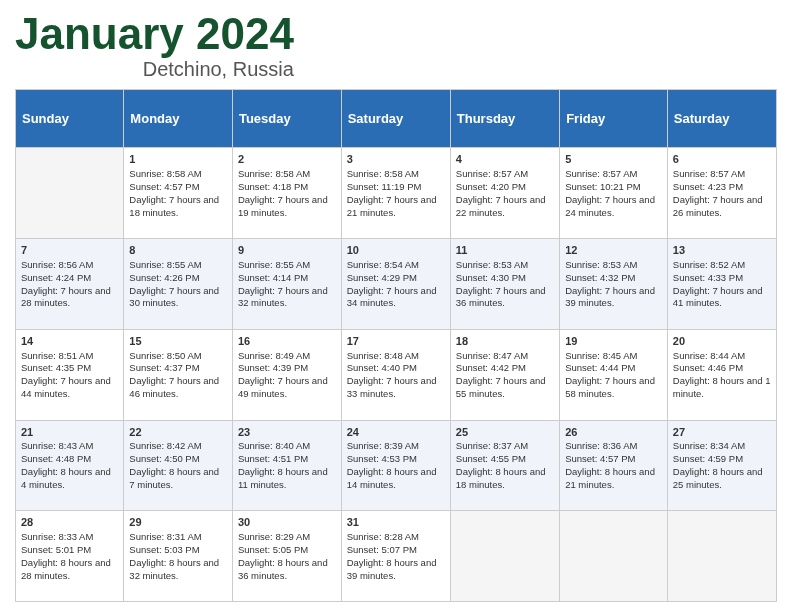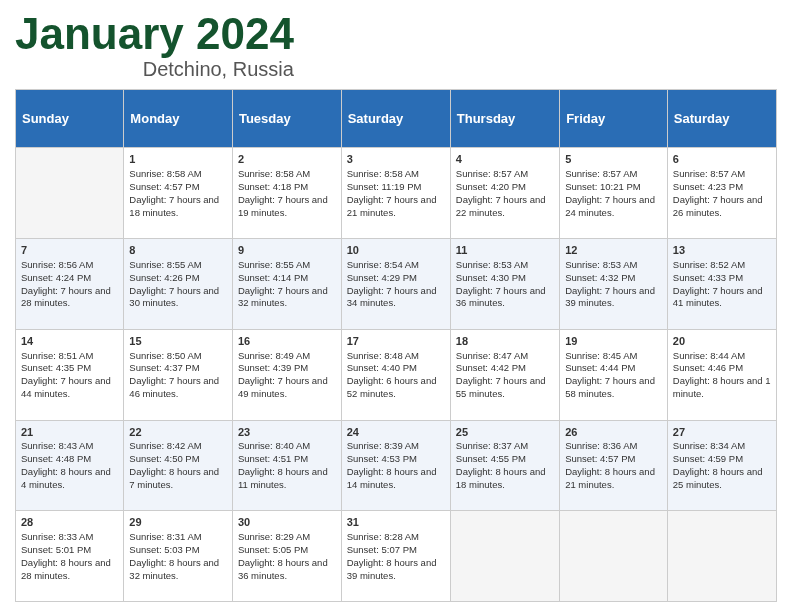--- a/index.html
+++ b/index.html
@@ -137,21 +137,21 @@
           <td><span class="day-num">9</span><span>Sunrise: 8:55 AM</span><br><span>Sunset: 4:14 PM</span><br><span>Daylight: 7 hours and 32 minutes.</span></td>
           <td><span class="day-num">10</span><span>Sunrise: 8:54 AM</span><br><span>Sunset: 4:29 PM</span><br><span>Daylight: 7 hours and 34 minutes.</span></td>
           <td><span class="day-num">11</span><span>Sunrise: 8:53 AM</span><br><span>Sunset: 4:30 PM</span><br><span>Daylight: 7 hours and 36 minutes.</span></td>
           <td><span class="day-num">12</span><span>Sunrise: 8:53 AM</span><br><span>Sunset: 4:32 PM</span><br><span>Daylight: 7 hours and 39 minutes.</span></td>
           <td><span class="day-num">13</span><span>Sunrise: 8:52 AM</span><br><span>Sunset: 4:33 PM</span><br><span>Daylight: 7 hours and 41 minutes.</span></td>
         </tr>
         <tr>
           <td><span class="day-num">14</span><span>Sunrise: 8:51 AM</span><br><span>Sunset: 4:35 PM</span><br><span>Daylight: 7 hours and 44 minutes.</span></td>
           <td><span class="day-num">15</span><span>Sunrise: 8:50 AM</span><br><span>Sunset: 4:37 PM</span><br><span>Daylight: 7 hours and 46 minutes.</span></td>
           <td><span class="day-num">16</span><span>Sunrise: 8:49 AM</span><br><span>Sunset: 4:39 PM</span><br><span>Daylight: 7 hours and 49 minutes.</span></td>
-          <td><span class="day-num">17</span><span>Sunrise: 8:48 AM</span><br><span>Sunset: 4:40 PM</span><br><span>Daylight: 6 hours and 52 minutes.</span></td>
+          <td><span class="day-num">17</span><span>Sunrise: 8:48 AM</span><br><span>Sunset: 4:40 PM</span><br><span>Daylight: 7 hours and 33 minutes.</span></td>
           <td><span class="day-num">18</span><span>Sunrise: 8:47 AM</span><br><span>Sunset: 4:42 PM</span><br><span>Daylight: 7 hours and 55 minutes.</span></td>
           <td><span class="day-num">19</span><span>Sunrise: 8:45 AM</span><br><span>Sunset: 4:44 PM</span><br><span>Daylight: 7 hours and 58 minutes.</span></td>
           <td><span class="day-num">20</span><span>Sunrise: 8:44 AM</span><br><span>Sunset: 4:46 PM</span><br><span>Daylight: 8 hours and 1 minute.</span></td>
         </tr>
         <tr class="row-alt">
           <td><span class="day-num">21</span><span>Sunrise: 8:43 AM</span><br><span>Sunset: 4:48 PM</span><br><span>Daylight: 8 hours and 4 minutes.</span></td>
           <td><span class="day-num">22</span><span>Sunrise: 8:42 AM</span><br><span>Sunset: 4:50 PM</span><br><span>Daylight: 8 hours and 7 minutes.</span></td>
           <td><span class="day-num">23</span><span>Sunrise: 8:40 AM</span><br><span>Sunset: 4:51 PM</span><br><span>Daylight: 8 hours and 11 minutes.</span></td>
           <td><span class="day-num">24</span><span>Sunrise: 8:39 AM</span><br><span>Sunset: 4:53 PM</span><br><span>Daylight: 8 hours and 14 minutes.</span></td>
           <td><span class="day-num">25</span><span>Sunrise: 8:37 AM</span><br><span>Sunset: 4:55 PM</span><br><span>Daylight: 8 hours and 18 minutes.</span></td>

